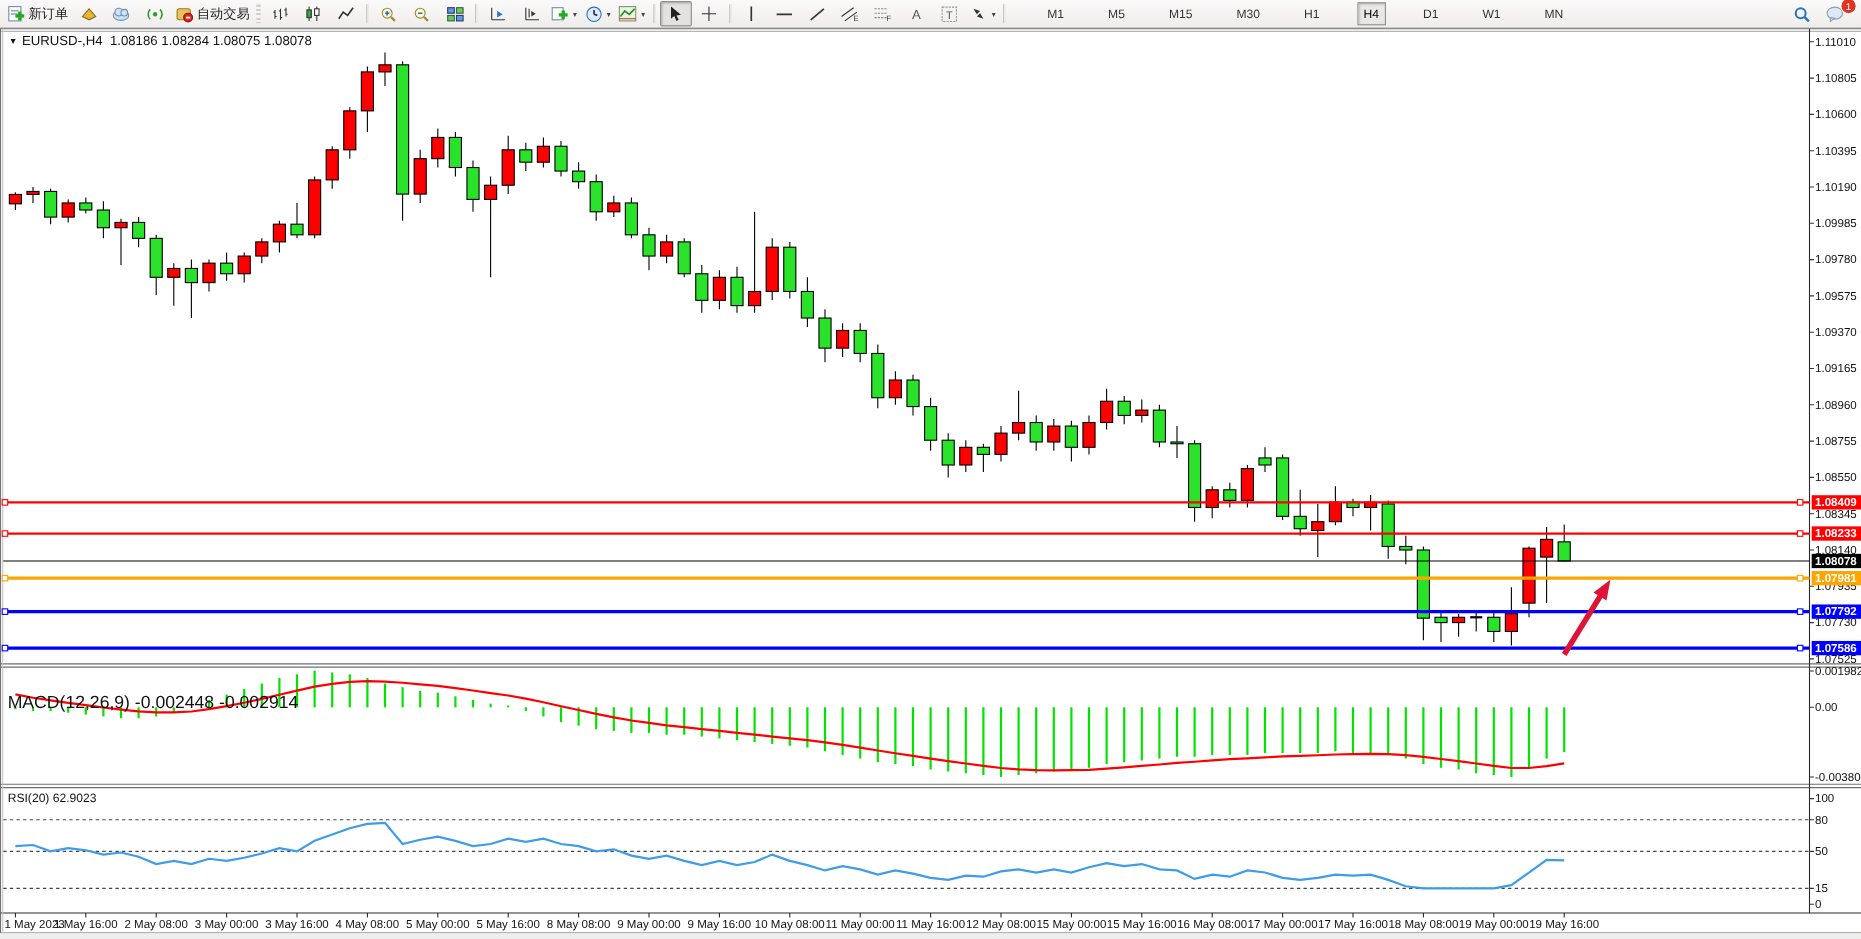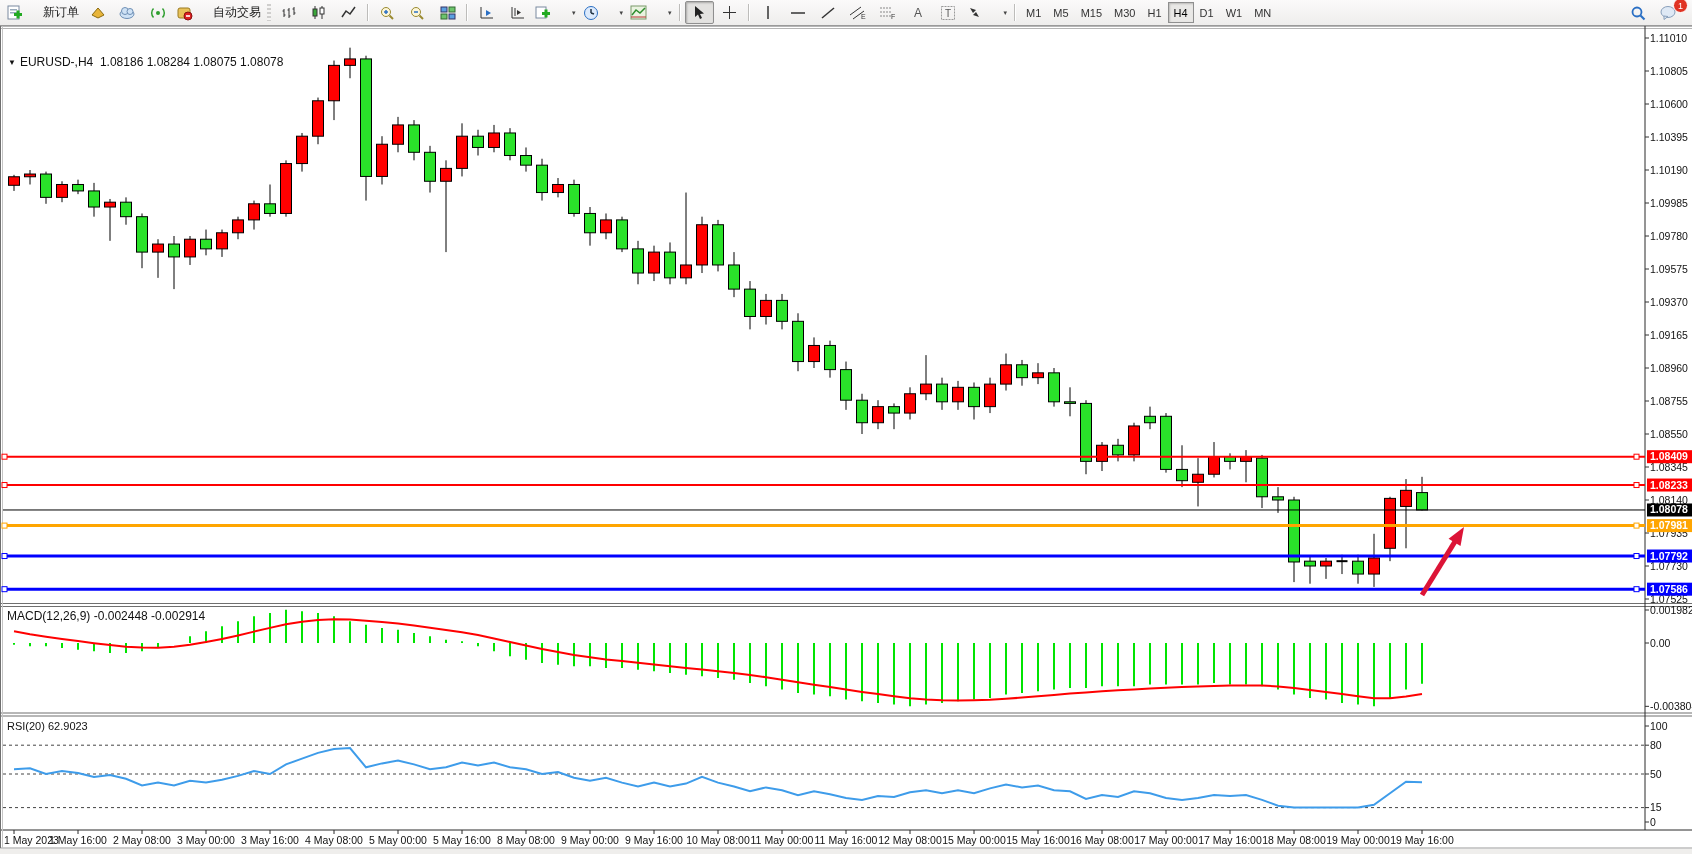--- a/index.html
+++ b/index.html
@@ -1,36 +1,36 @@
 <!DOCTYPE html>
 <html><head>
 <meta charset="utf-8">
 <style>
   html,body{margin:0;padding:0;background:#fff;font-family:"Liberation Sans",sans-serif;}
   #app{position:relative;width:1692px;height:854px;overflow:hidden;background:#fff;}
   
   .toolbar{position:relative;z-index:3;height:25px;background:linear-gradient(#fbfafa,#eeedec);
     border-bottom:1px solid #9a9a9a;display:flex;align-items:center;padding:0 3px;gap:1px;}
   .tb-btn{height:21px;min-width:23px;display:flex;align-items:center;justify-content:center;
-    gap:20px;padding:0 2px;border:1px solid transparent;border-radius:2px;cursor:default;}
+    gap:3px;padding:0 2px;border:1px solid transparent;border-radius:2px;cursor:default;}
   .tb-btn.pressed{background:#e3e2e0;border:1px solid #8f8f8f;box-shadow:inset 1px 1px 2px rgba(0,0,0,.25);}
   .tb-label{font-size:12px;color:#1a1a1a;white-space:nowrap;}
   .tb-sep{width:1px;height:17px;background:#bdbcba;border-right:1px solid #fff;margin:0 3px;}
   .grip{width:4px;height:17px;margin:0 2px;background:repeating-linear-gradient(180deg,#cfcecd 0 2px,#f5f4f3 2px 4px);}
-  .tf-btn{font-size:11px;color:#333;height:19px;padding:0 5px;display:flex;align-items:center;border:1px solid transparent;}
+  .tf-btn{font-size:11px;color:#333;height:19px;padding:0 5px;display:flex;align-items:center;border:1px solid transparent;margin-left:28px;}
   .tf-btn.active{background:#e9e8e6;border:1px solid #8f8f8f;box-shadow:inset 1px 1px 2px rgba(0,0,0,.2);color:#000;}
   .drop{font-size:7px;color:#444;margin-left:1px;}
   .spacer{flex:1;}
   .badge{position:absolute;top:-4px;right:-6px;background:#e03323;color:#fff;border-radius:50%;
     width:13px;height:13px;font-size:9px;display:flex;align-items:center;justify-content:center;border:1px solid #fff;}
   
   #chart-svg{position:absolute;top:0;left:0;z-index:1;}
   .overlay{position:absolute;z-index:2;white-space:pre;color:#111;}
-  #chart-title{top:30px;left:8px;font-size:12px;margin-top:25px;}
-  #macd-label{top:609px;left:7px;font-size:12px;}
+  #chart-title{top:30px;left:8px;font-size:12px;}
+  #macd-label{top:631px;left:7px;font-size:16px;}
   #rsi-label{top:720px;left:7px;font-size:11px;}
   .tri{font-size:8px;vertical-align:1px;margin-right:4px;}
 </style>
 </head>
 <body>
 
 <div id="app">
 
   <div class="toolbar">
     <div class="tb-btn">

